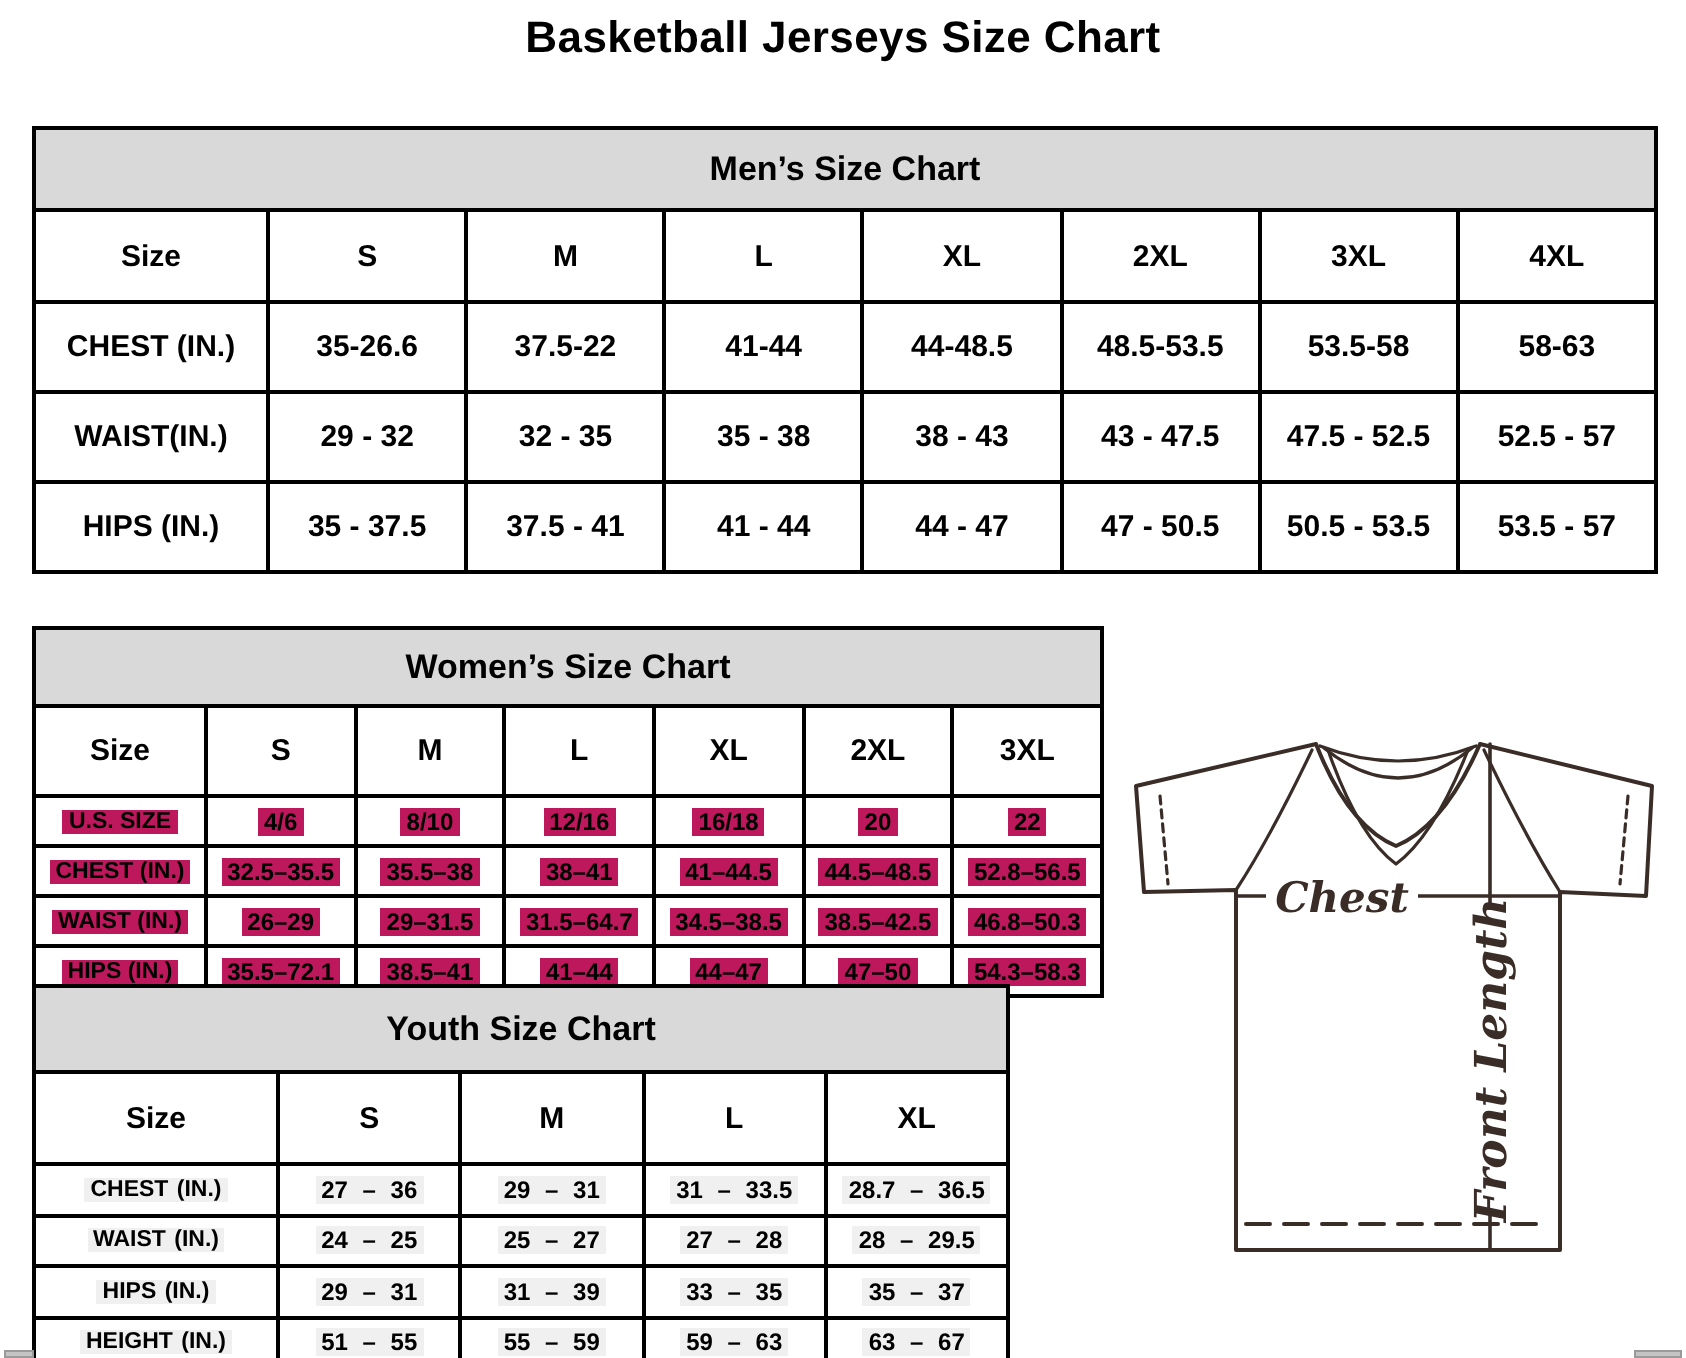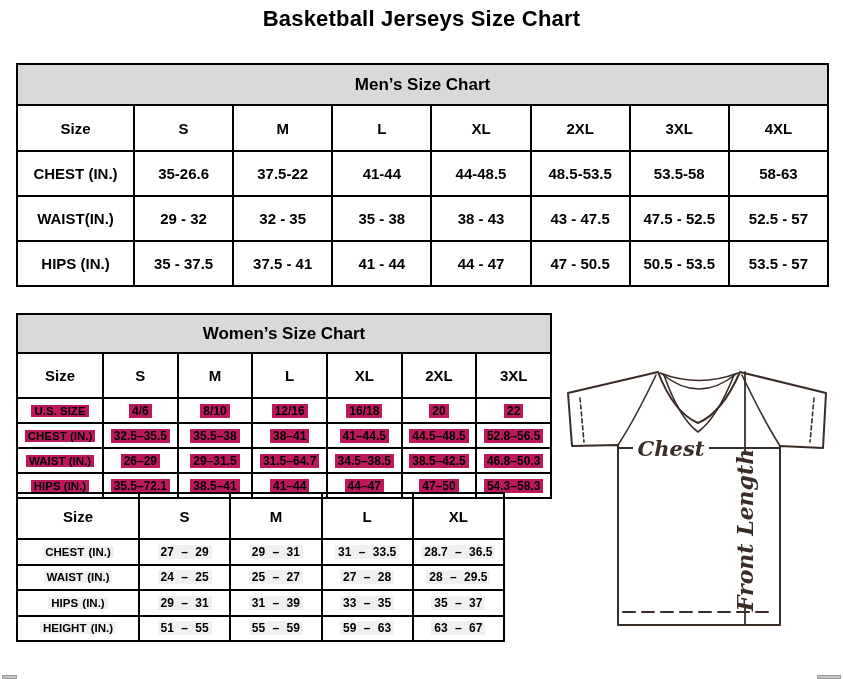--- a/index.html
+++ b/index.html
@@ -164,30 +164,33 @@
         </tr>
       </tbody>
     </table>
 
   <table class="sizes youth" id="youth-table">
     <colgroup>
         <col style="width:122px">
         <col span="4">
       </colgroup>
   <tbody>
+        <tr class="band-row">
+          <td colspan="5" class="band">Youth Size Chart</td>
+        </tr>
         <tr class="hdr">
           <td>Size</td>
           <td>S</td>
           <td>M</td>
           <td>L</td>
           <td>XL</td>
         </tr>
         <tr class="data">
           <td><span>CHEST (IN.)</span></td>
-          <td><span>27 – 29</span></td>
+          <td><span>27 – 36</span></td>
           <td><span>29 – 31</span></td>
           <td><span>31 – 33.5</span></td>
           <td><span>28.7 – 36.5</span></td>
         </tr>
         <tr class="data">
           <td><span>WAIST (IN.)</span></td>
           <td><span>24 – 25</span></td>
           <td><span>25 – 27</span></td>
           <td><span>27 – 28</span></td>
           <td><span>28 – 29.5</span></td>

